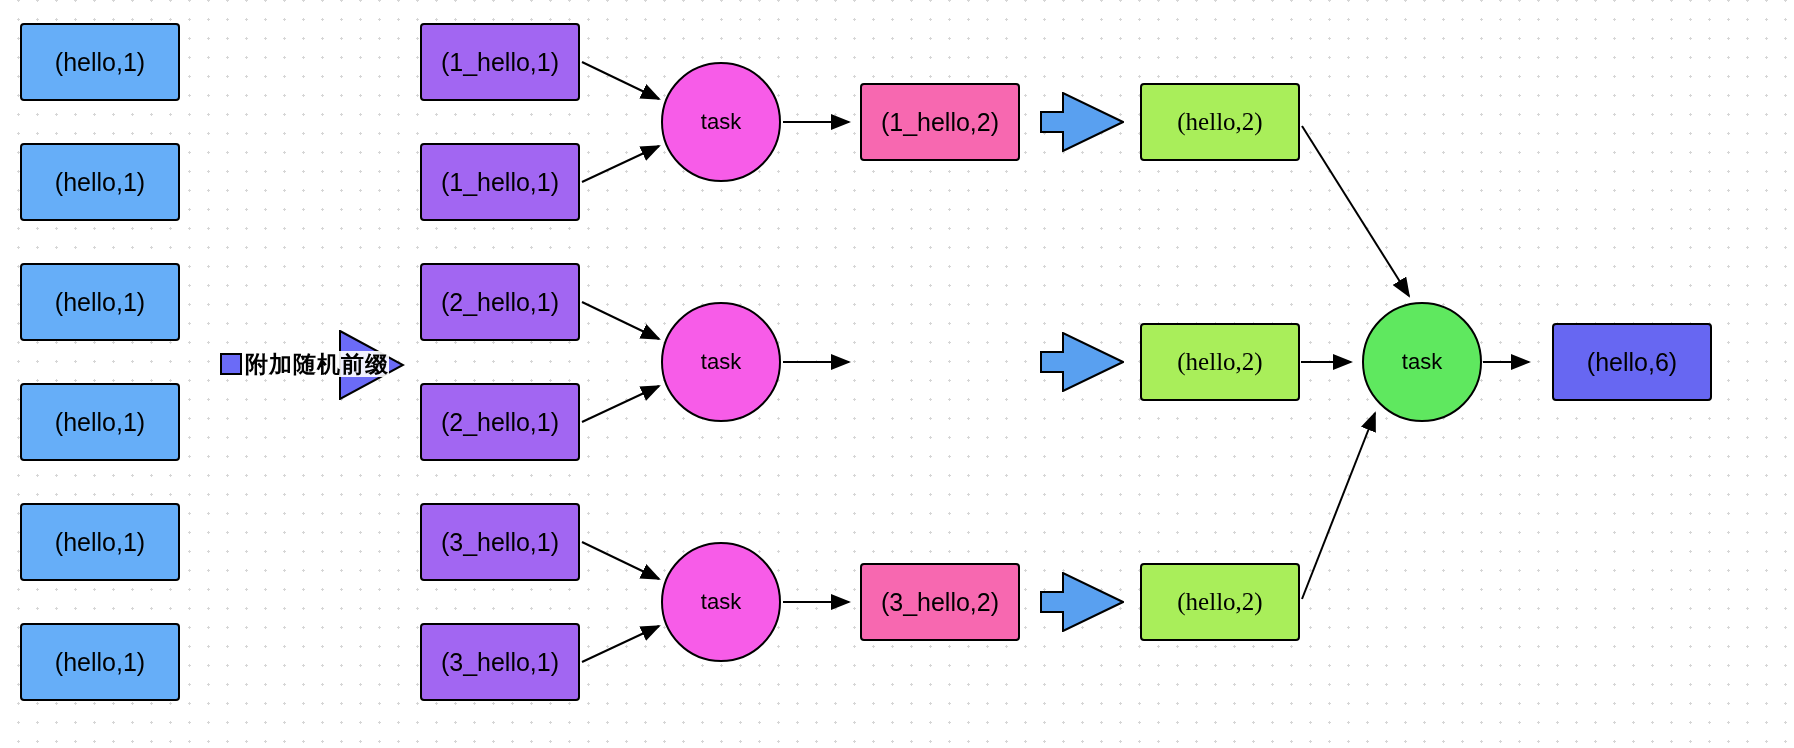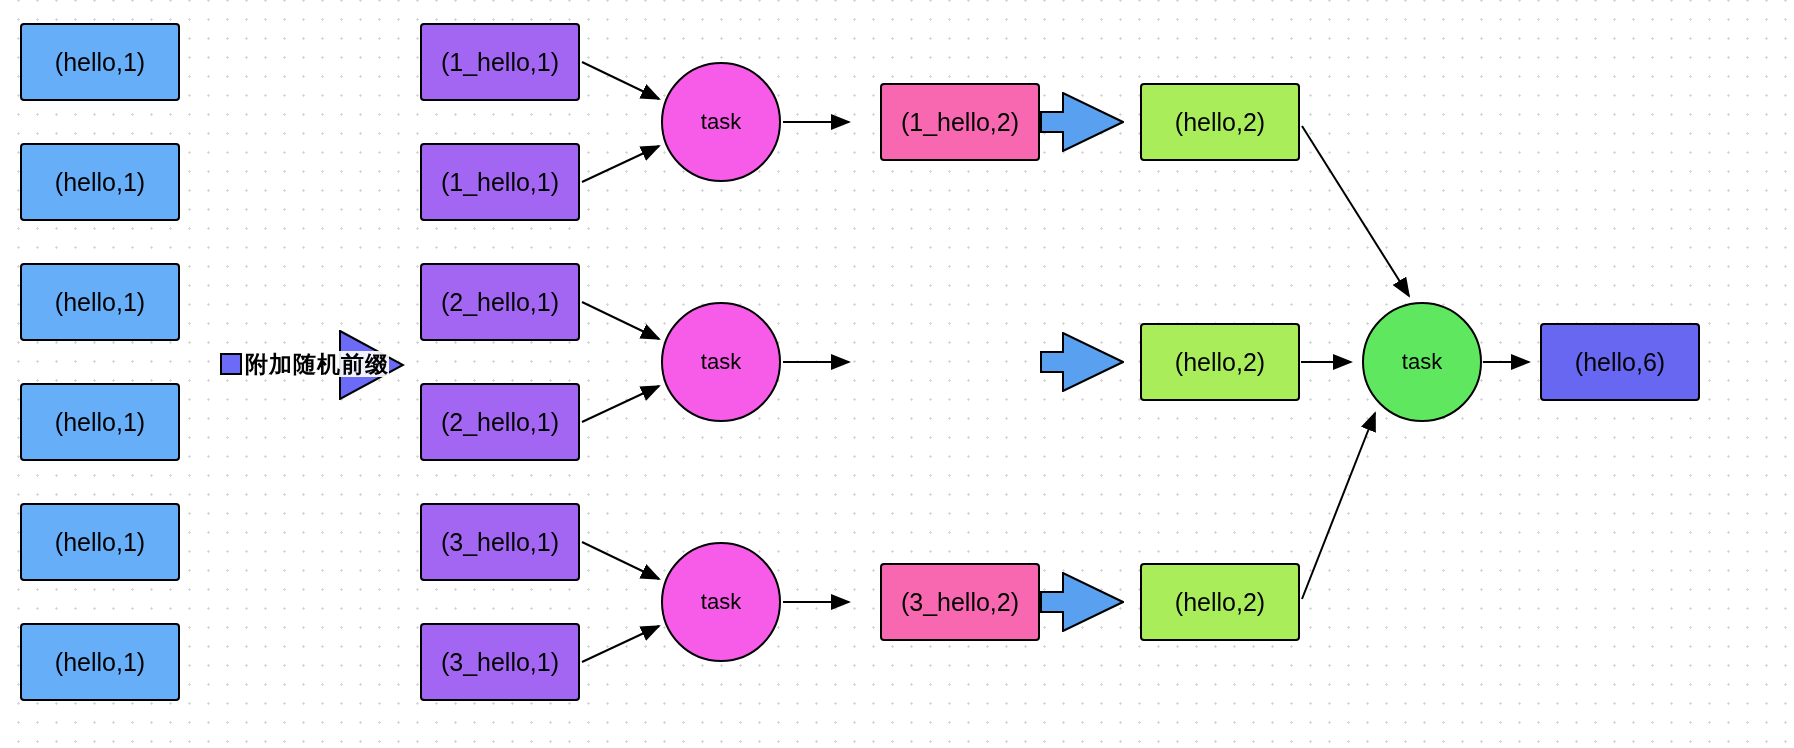--- a/index.html
+++ b/index.html
@@ -23,23 +23,23 @@
     box-sizing:border-box;
     border:2px solid #000;
     border-radius:4px;
     display:flex;align-items:center;justify-content:center;
     font-size:25px;
     width:160px;height:78px;
     z-index:3;
   }
   .blue   {background:#66AEF8;}
   .purple {background:#A266F2;text-align:right;}
-  .pink   {background:#F768B0;margin-left:20px;}
-  .green  {background:#A9EE5A;}
-  .violet {background:#6767F2;}
+  .pink   {background:#F768B0;}
+  .green  {background:#A9EE5A;font-family:Liberation Serif, serif;}
+  .violet {background:#6767F2;margin-left:12px;}
   .task-circle{
     position:absolute;
     box-sizing:border-box;
     width:120px;height:120px;
     border:2px solid #000;
     border-radius:50%;
     display:flex;align-items:center;justify-content:center;
     font-size:22px;
     z-index:3;
   }

